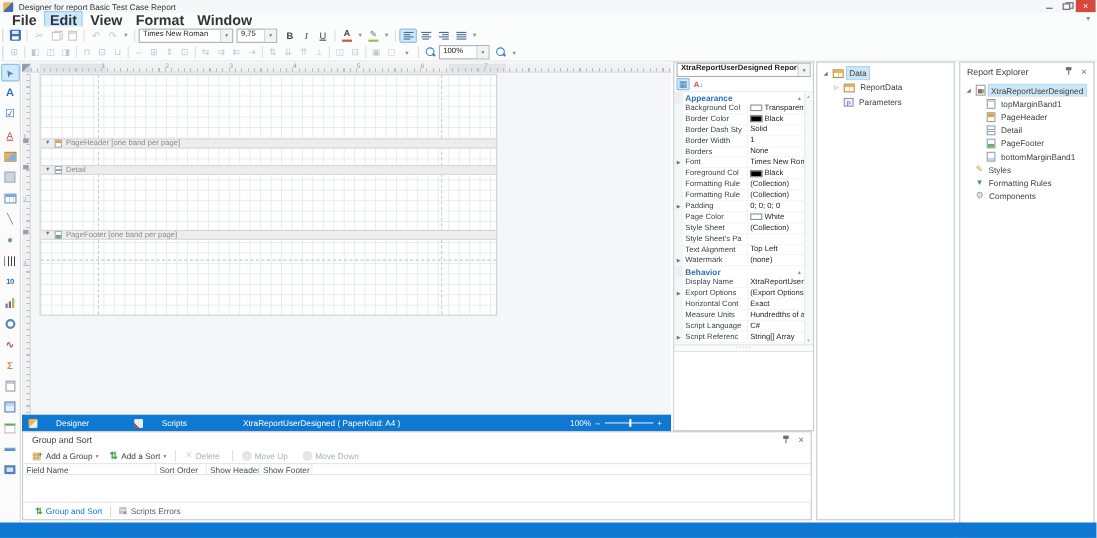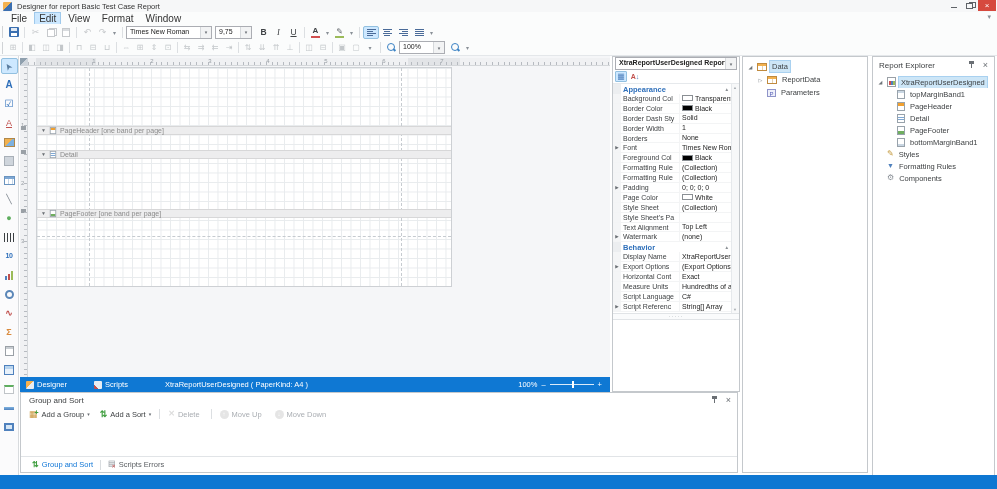--- a/index.html
+++ b/index.html
@@ -15,21 +15,21 @@
   .ic-min{width:6px;height:1px;background:#5f6368;margin-top:4px;}
   .ic-restore{position:relative;width:8px;height:7px;}
   .ic-restore::before{content:"";position:absolute;left:0;bottom:0;width:5px;height:4px;border:1px solid #5f6368;background:#f6f7f8;z-index:2;}
   .ic-restore::after{content:"";position:absolute;left:3px;top:0;width:5px;height:4px;border:1px solid #5f6368;}
   .wb-close{background:#d6493e;width:18px;}
   .wb-close::before{content:"×";color:#fff;font-size:8px;line-height:1;}
 
   
   .menubar{position:absolute;left:0;top:12px;width:997px;height:12px;background:#fbfcfc;display:flex;align-items:center;padding-left:6px;}
   .menuwrap{display:flex;align-items:center;gap:2px;}
-  .mitem{padding:1px 5px;font-size:10px;color:#333;}
+  .mitem{padding:1px 5px;font-size:13px;color:#333;font-weight:bold;}
   .mitem[data-active="1"]{background:#cce8ff;border:1px solid #9fc9eb;padding:0 4px;}
   .mchev{position:absolute;right:6px;top:1px;color:#8a9097;font-size:7px;}
   .mchev::before{content:"▾";}
 
   
   .tb{position:absolute;left:0;width:997px;display:flex;align-items:center;background:#fbfcfc;}
   .tb1{top:24px;height:16px;}
   .tb2{top:40px;height:16px;border-bottom:1px solid #e4e7ea;}
   .grip{width:1px;height:12px;background:#d0d3d6;margin:0 3px 0 2px;}
   .sep{width:1px;height:11px;background:#dcdfe2;margin:0 3px;}
@@ -143,21 +143,21 @@
   .mline{position:absolute;top:0;bottom:0;width:0;border-left:1px dashed #c6cbd0;}
   .ml1{left:52px;} .ml2{left:364px;}
   .hmline{position:absolute;left:0;right:0;top:168px;height:0;border-top:1px dashed #c6cbd0;}
   .bandhdr{position:absolute;left:0;right:0;height:9px;background:#ededee;border-top:1px solid #d7d7d8;border-bottom:1px solid #d7d7d8;display:flex;align-items:center;gap:3px;padding-left:4px;font-size:7px;color:#8b8b8b;}
   .bh-ph{top:58px;} .bh-detail{top:82px;} .bh-pf{top:141px;}
   .btw{font-size:5px;color:#6a6f74;line-height:1;}
   .bandhdr .mi{transform:scale(.8);}
 
   
   .dbar{position:absolute;left:20px;top:377px;width:590px;height:15px;background:#0f78d3;display:flex;align-items:center;color:#fff;font-size:7.5px;}
-  .dtab{display:flex;align-items:center;gap:3px;padding:0 6px;height:100%;}
+  .dtab{display:flex;align-items:center;gap:17px;padding:0 6px;height:100%;}
   .ddoc{margin-left:16px;white-space:nowrap;}
   .dzoom{margin-left:auto;display:flex;align-items:center;gap:4px;padding-right:8px;}
   .ztrack{position:relative;width:44px;height:1px;background:rgba(255,255,255,.85);}
   .zthumb{position:absolute;left:50%;top:-3px;width:2px;height:7px;background:#fff;}
 
   
   .panel{position:absolute;background:#fff;border:1px solid #c4c8cc;}
   .phead{height:16px;display:flex;align-items:center;padding:0 6px;font-size:8px;color:#3c3f41;}
   .phead .sp{flex:1;}
   .ic-pin{width:7px;height:8px;position:relative;margin-right:8px;}
@@ -969,20 +969,30 @@
         <span class="gslabel">Move Up</span>
         <span class="gsarrow"></span>
       </div>
 
       <div class="gsbtn" data-name="move-down-button" data-dis="1">
         <span class="mi" data-icon="move-down" data-name="move-down"></span>
         <span class="gslabel">Move Down</span>
         <span class="gsarrow"></span>
       </div>
     </div>
+  <div class="gscols">
+
+      <div class="gscol" data-name="column-header">Field Name</div>
+
+      <div class="gscol" data-name="column-header">Sort Order</div>
+
+      <div class="gscol" data-name="column-header">Show Header</div>
+
+      <div class="gscol" data-name="column-header">Show Footer</div>
+    </div>
   <div class="gsbody" data-name="group-sort-empty-list"></div>
   <div class="gstabs">
 
       <div class="gstab" data-name="tab-group-and-sort" data-active="1">
         <span class="mi" data-icon="tab-group-sort" data-name="tab-group-sort"></span>
         <span>Group and Sort</span>
       </div>
 
       <div class="gstab" data-name="tabs-separator">
         <span class="mi"></span>

